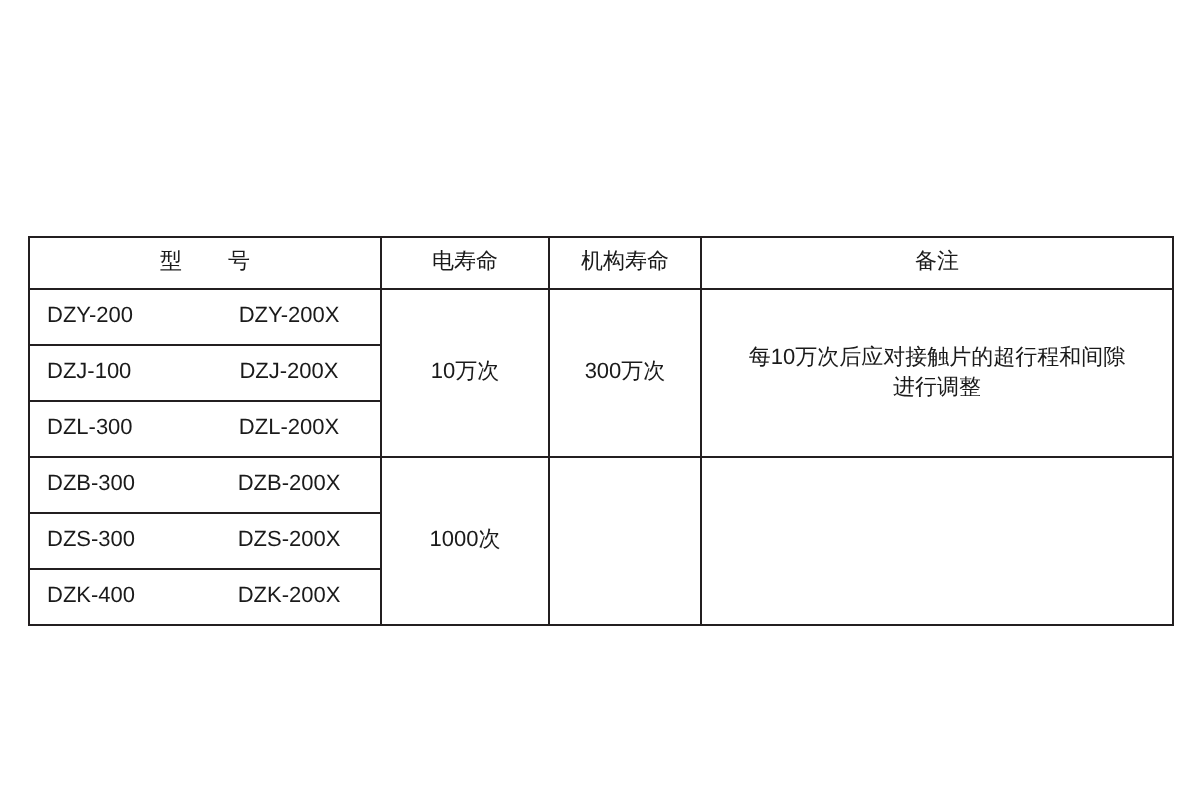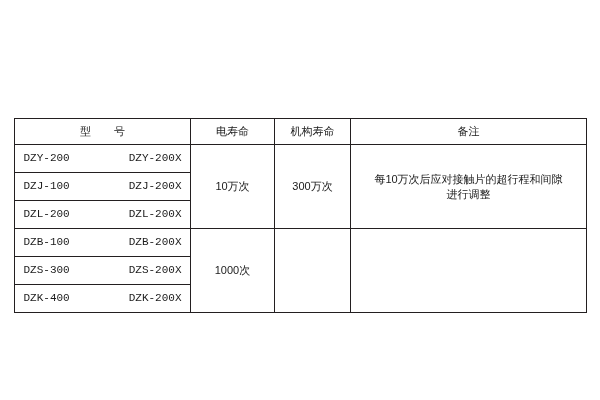--- a/index.html
+++ b/index.html
@@ -51,30 +51,29 @@
   }
   .hdr .model-head {
     letter-spacing: 6px;
     padding-left: 6px;
   }
   .row {
     height: 28px;
   }
   .model-cell {
     text-align: center;
-    font-family: Liberation Mono, monospace;
   }
   .model-inner {
     display: flex;
     justify-content: center;
     gap: 18px;
     white-space: nowrap;
   }
   .model-a { display: inline-block; min-width: 66px; text-align: left; }
-  .model-b { display: inline-block; min-width: 74px; text-align: right; }
+  .model-b { display: inline-block; min-width: 74px; text-align: center; }
   .remark-cell {
     text-align: left;
     padding: 6px 10px;
     vertical-align: middle;
     line-height: 1.9;
   }
   .remark-line {
     display: block;
     white-space: nowrap;
   }
@@ -122,30 +121,30 @@
             <span class="model-inner">
               <span class="model-a">DZJ-100</span>
               <span class="model-b">DZJ-200X</span>
             </span>
           </td>
         </tr>
 
         <tr class="row">
           <td class="model-cell">
             <span class="model-inner">
-              <span class="model-a">DZL-200</span>
+              <span class="model-a">DZL-300</span>
               <span class="model-b">DZL-200X</span>
             </span>
           </td>
         </tr>
 
         <tr class="row">
           <td class="model-cell">
             <span class="model-inner">
-              <span class="model-a">DZB-100</span>
+              <span class="model-a">DZB-300</span>
               <span class="model-b">DZB-200X</span>
             </span>
           </td>
           <td rowspan="3">1000次</td>
           <td rowspan="3" class="empty-cell"></td>
           <td rowspan="3" class="empty-cell remark-cell"></td>
         </tr>
 
         <tr class="row">
           <td class="model-cell">

